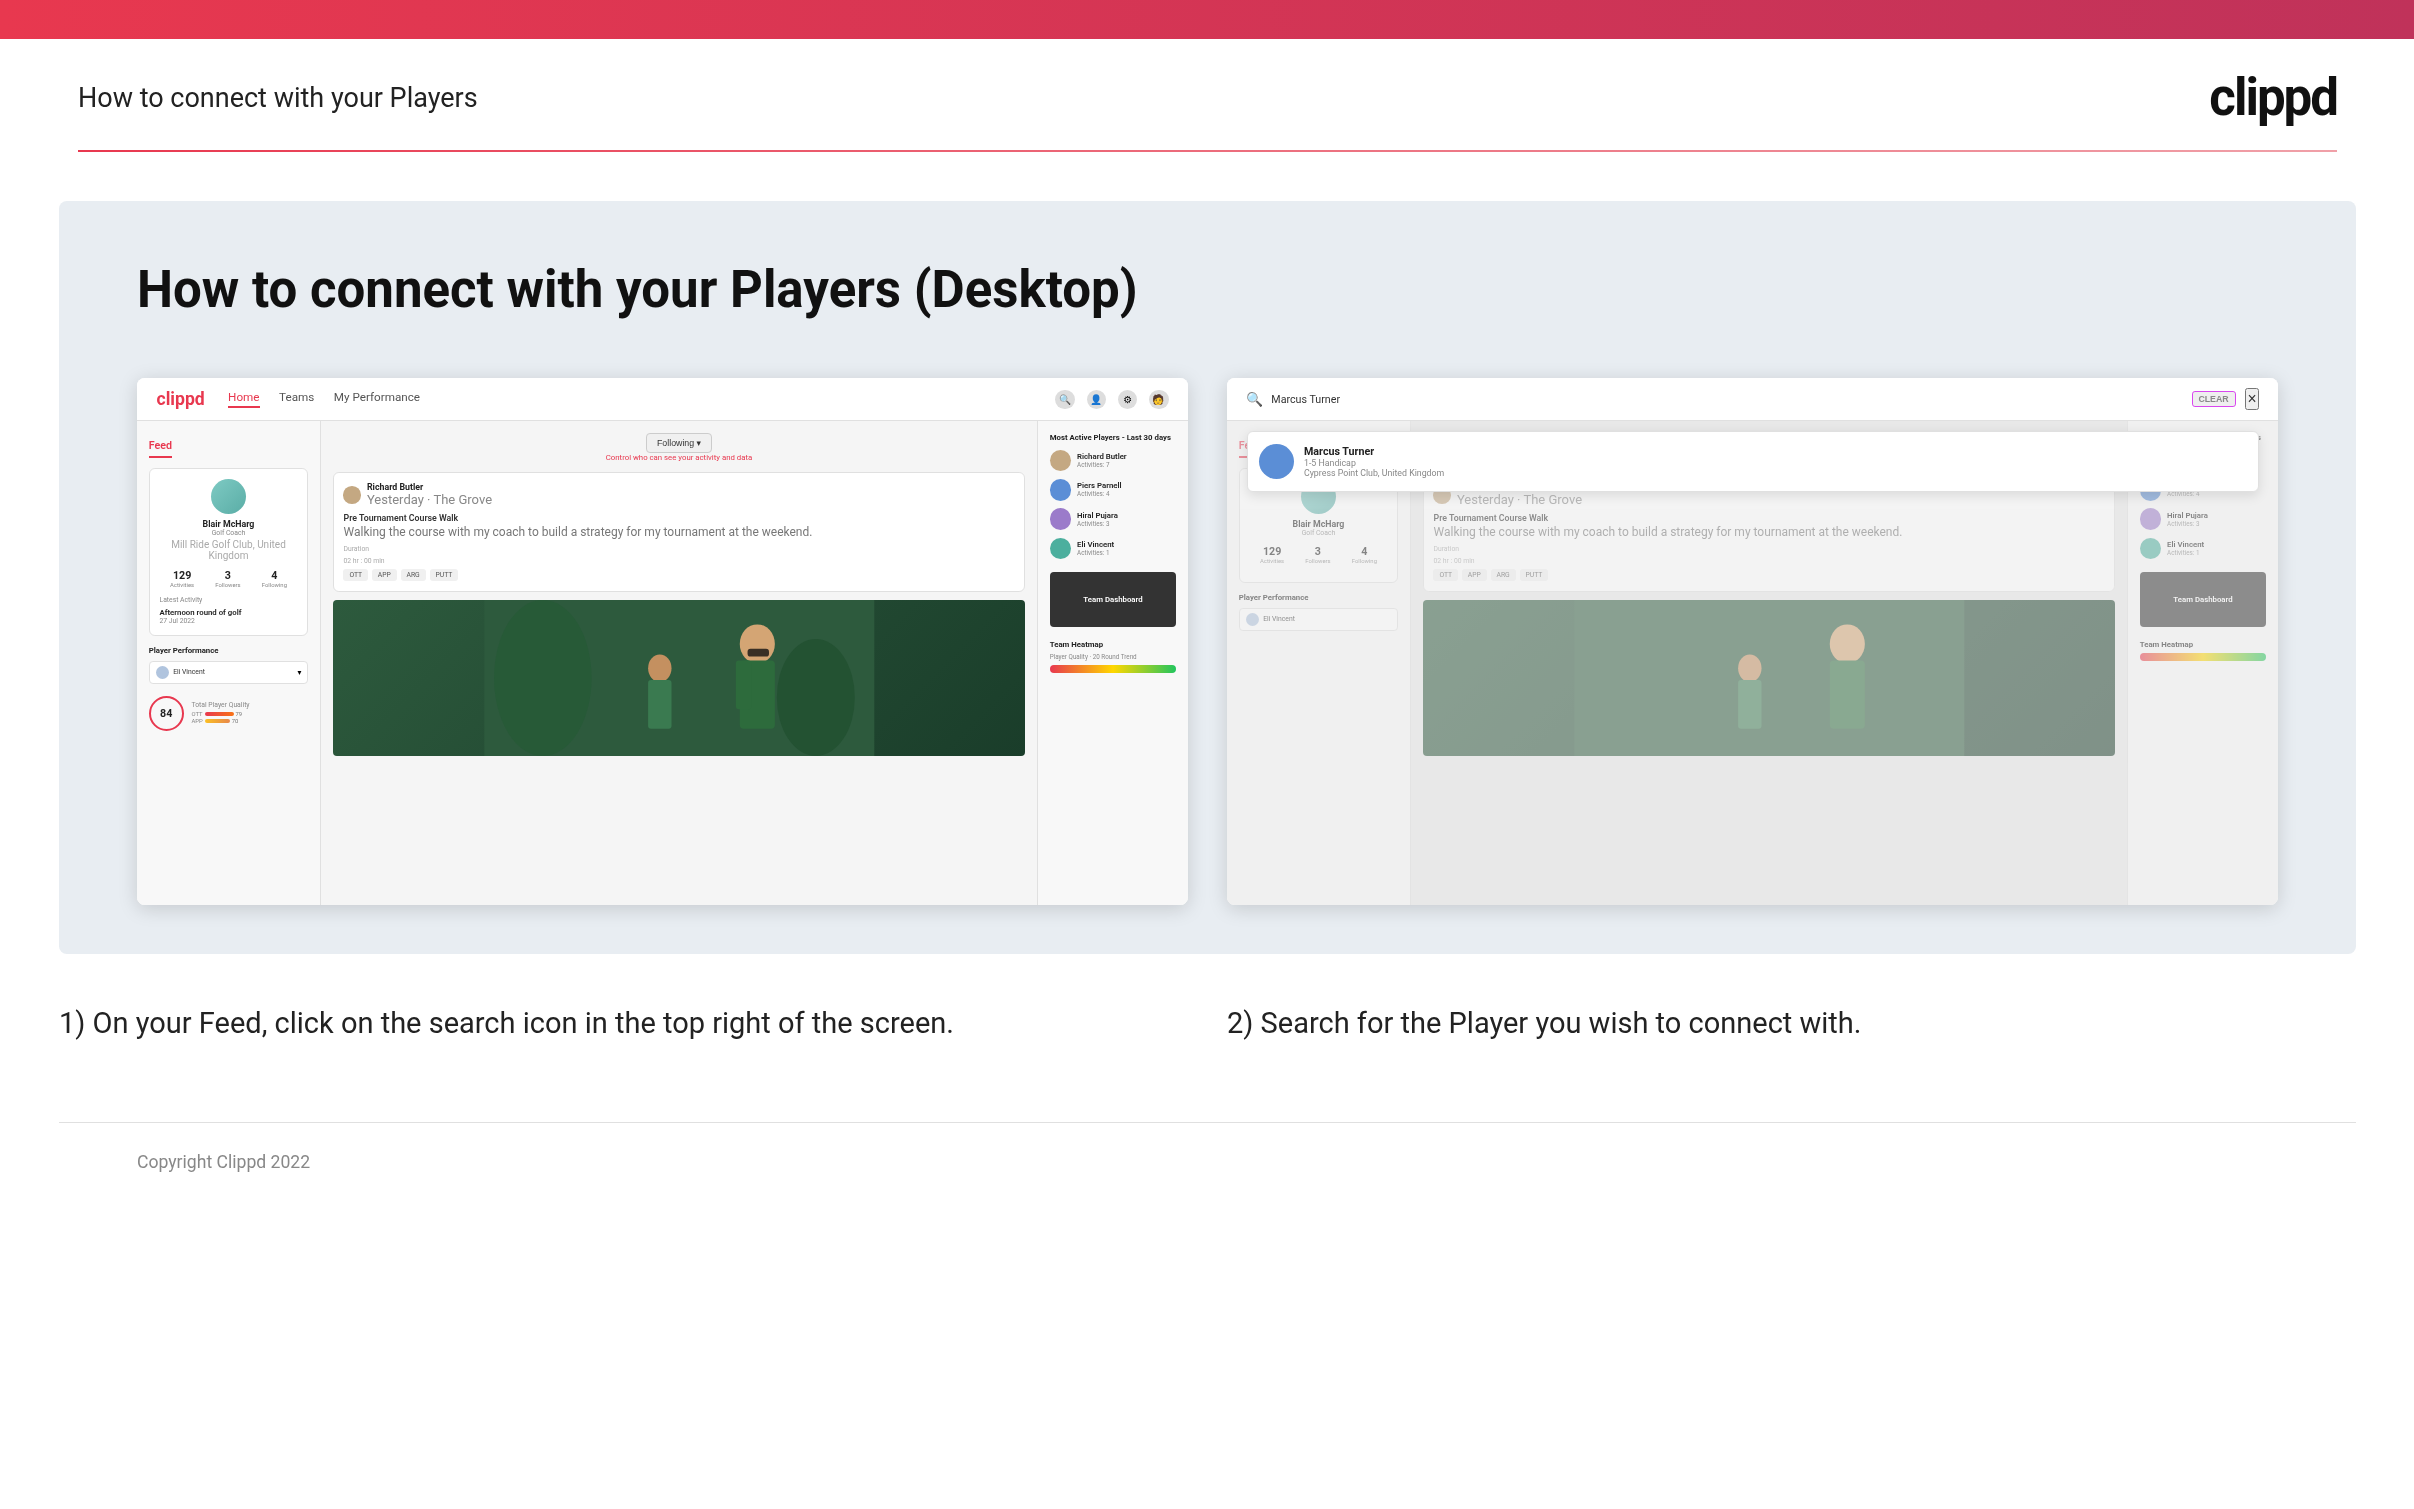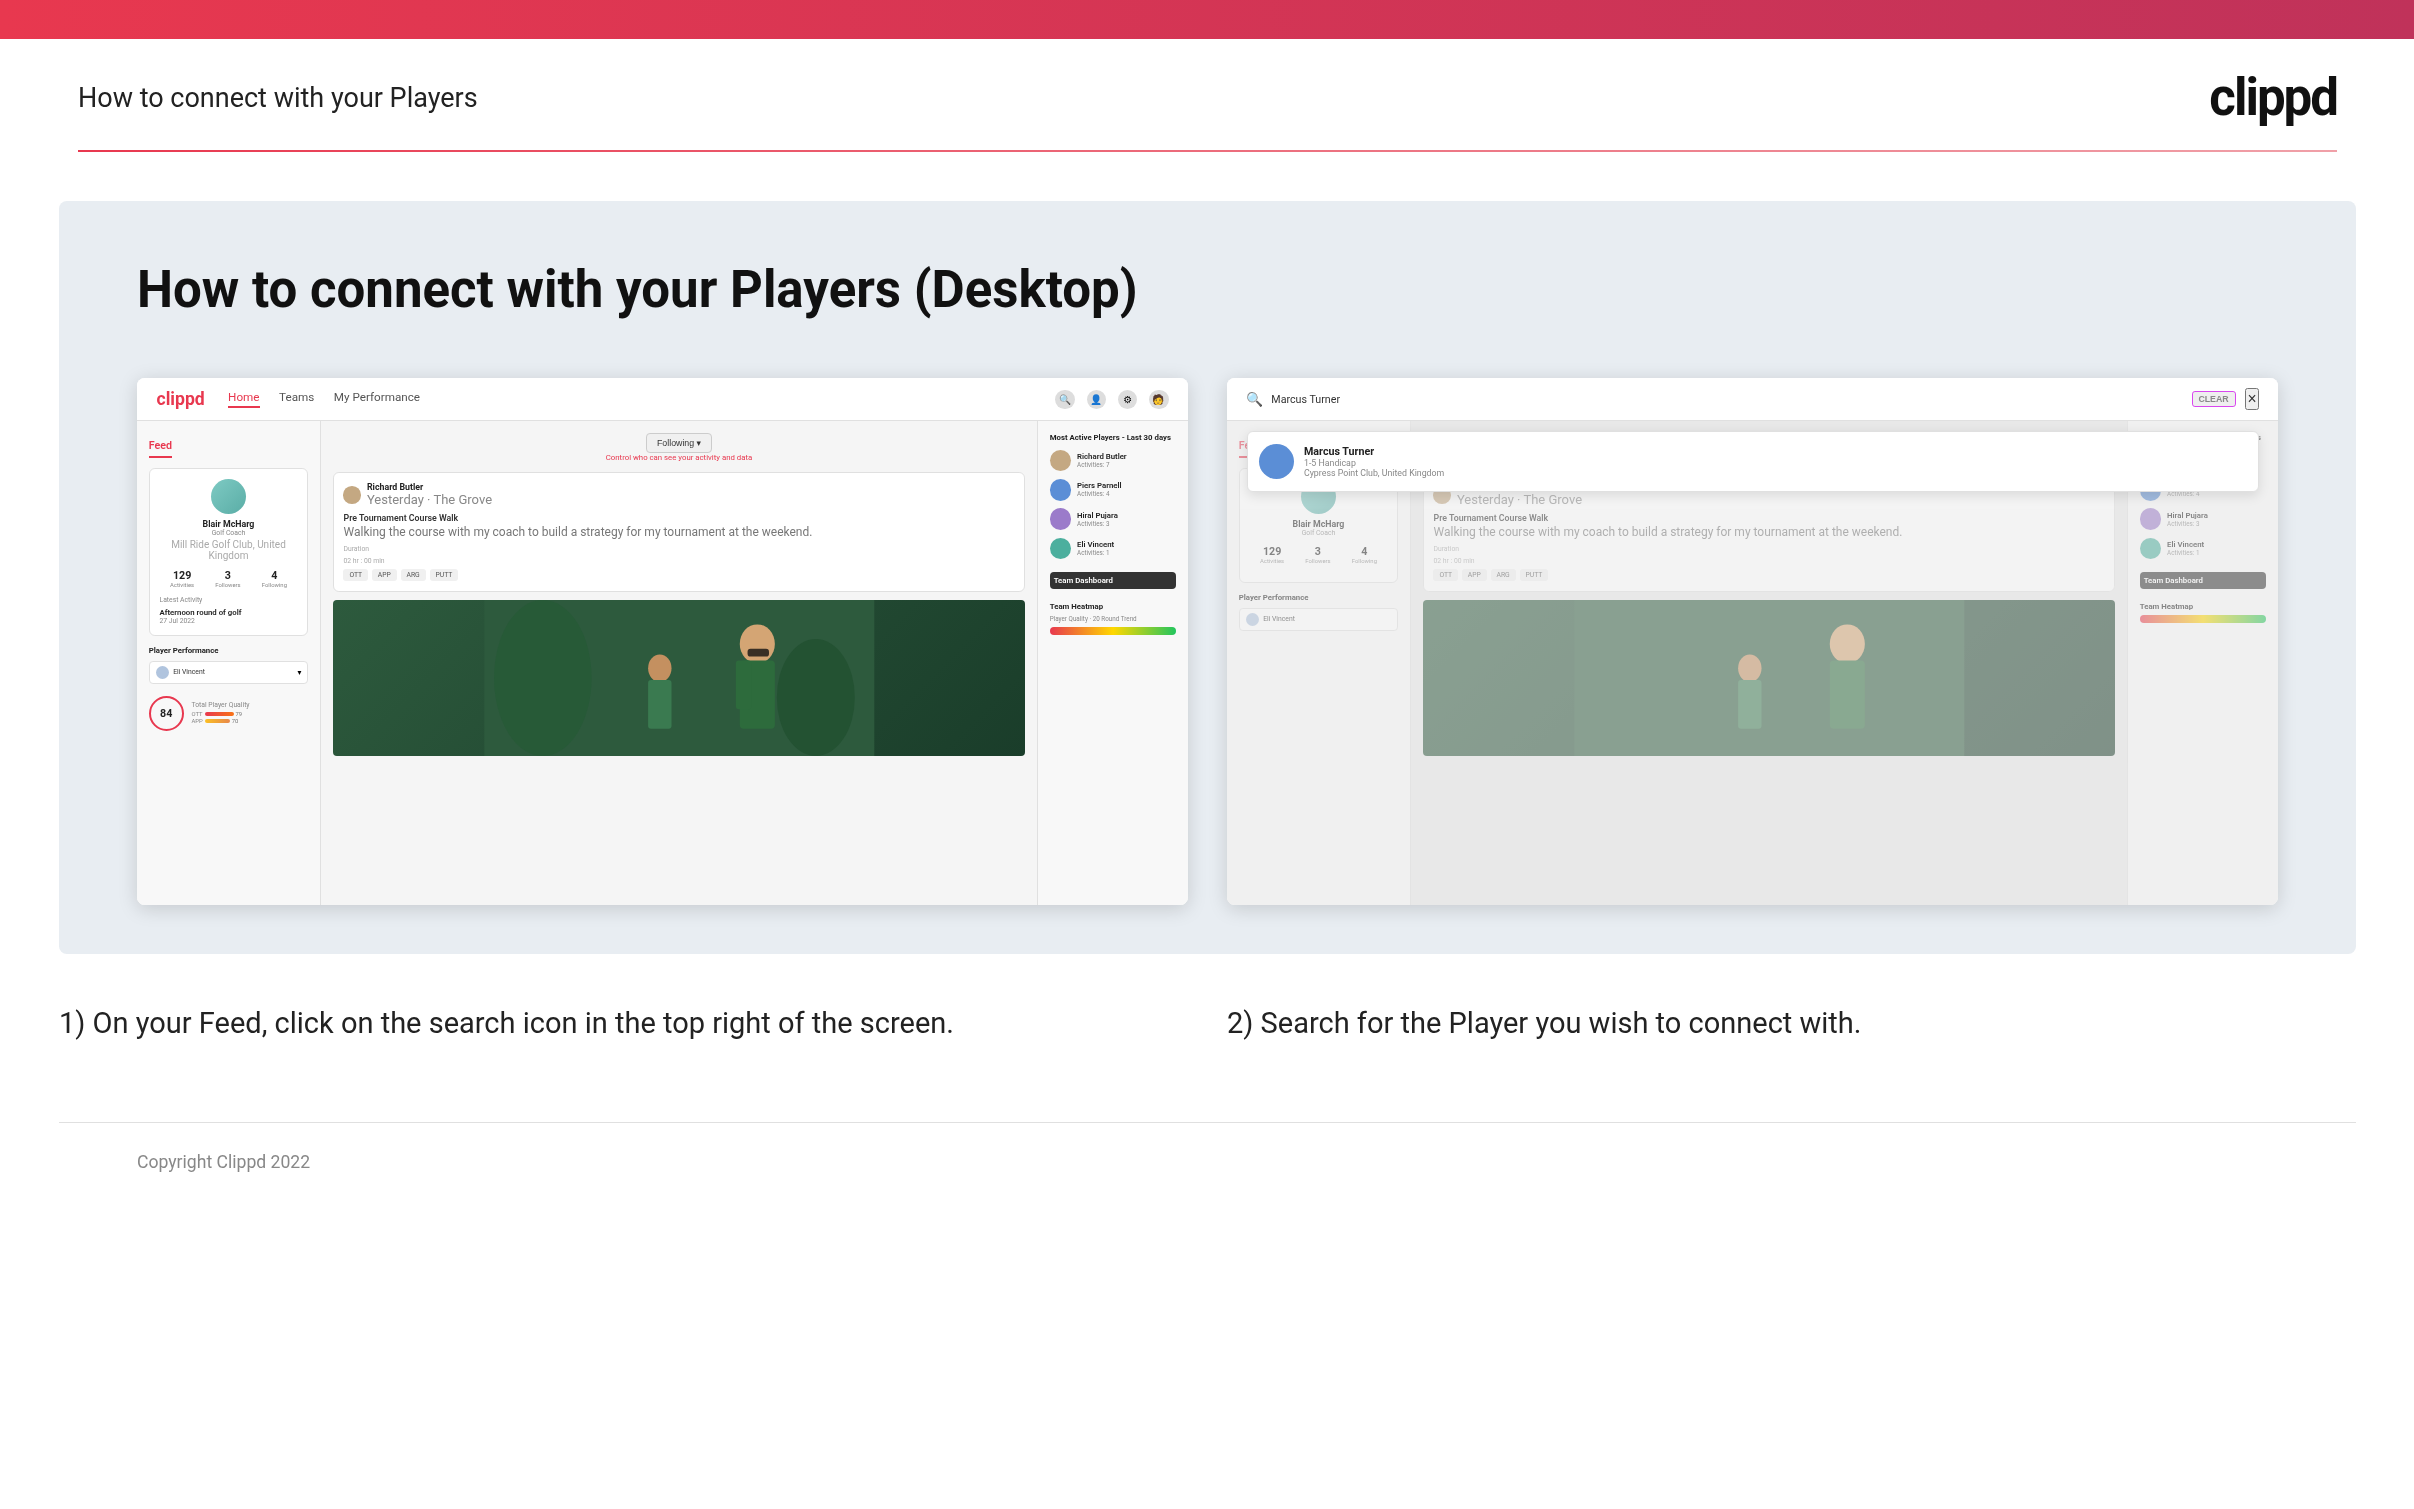--- a/index.html
+++ b/index.html
@@ -383,24 +383,24 @@
       color: #222;
     }
     .mock-player-info-act {
       font-size: 6.3px;
       color: #888;
     }
     .mock-team-dash-btn {
       background: #333;
       color: #fff;
       border-radius: 3.9px;
-      padding: 4px;
+      padding: 23px;
       font-size: 7.8px;
       font-weight: 600;
-      text-align: left;
+      text-align: center;
       margin: 13px 0;
     }
     .mock-heatmap-label {
       font-size: 7.8px;
       font-weight: 700;
       color: #222;
       margin-bottom: 3.9px;
     }
     .mock-heatmap-bar {
       height: 7.8px;

